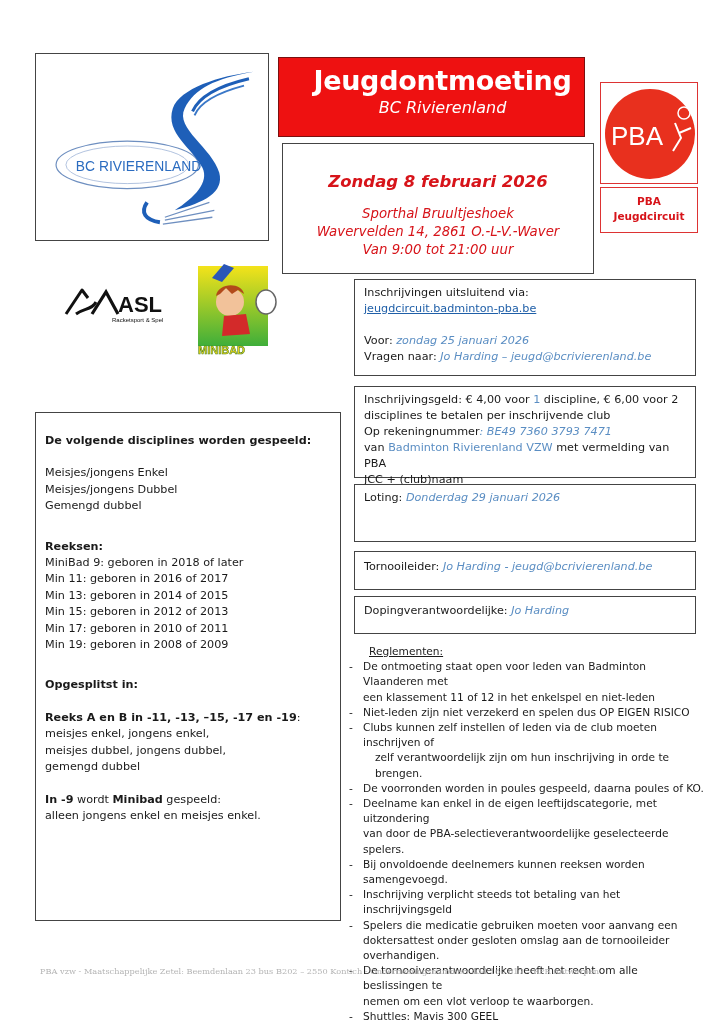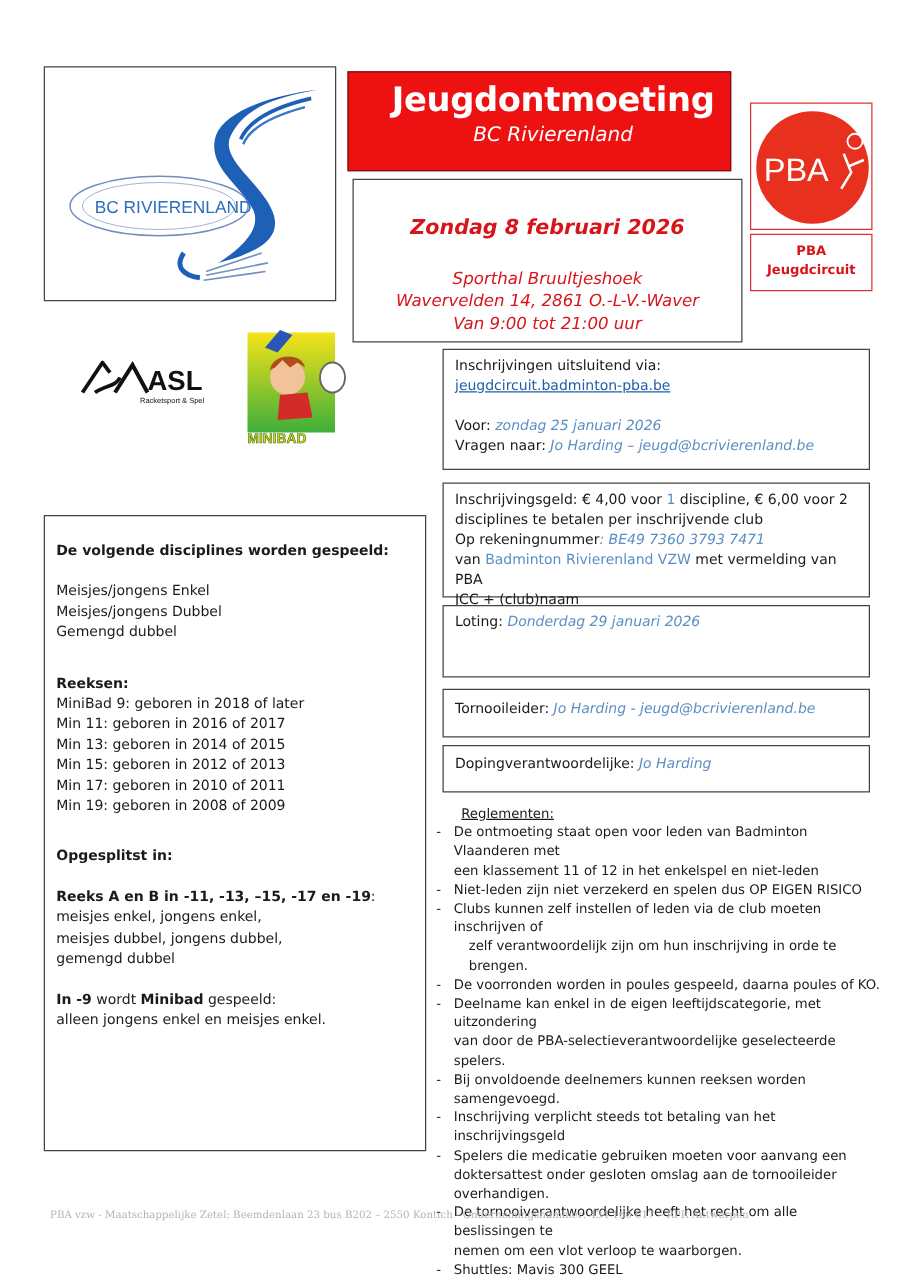--- a/index.html
+++ b/index.html
@@ -14,21 +14,21 @@
 
   
   #title-box { left: 278px; top: 57px; width: 307px; height: 80px; background: #ee1111; border: 1px solid #7a1010; text-align: center; color: #fff; padding-left: 22px; }
   #title-main { font-family: "DejaVu Sans", sans-serif; font-weight: bold; font-size: 27px; margin-top: 7px; letter-spacing: -0.3px; }
   #title-sub { font-style: italic; font-size: 16px; margin-top: 2px; }
 
   
   #date-box { left: 282px; top: 143px; width: 312px; height: 131px; text-align: center; color: #d7141a; }
   #date-main { font-weight: bold; font-style: italic; font-size: 16.5px; margin-top: 28px; }
   .date-line { font-style: italic; font-size: 13.3px; line-height: 18px; }
-  #date-venue { margin-top: 24px; }
+  #date-venue { margin-top: 14px; }
 
   
   #pba-logo { left: 600px; top: 82px; width: 98px; height: 102px; border: 1px solid #d33; background: #fff; }
   #pba-label { left: 600px; top: 187px; width: 98px; height: 46px; border: 1px solid #d33; text-align: center; color: #d7141a; font-weight: bold; font-size: 10.5px; line-height: 15px; padding-top: 6px; }
 
   
   #asl-logo { left: 62px; top: 280px; width: 112px; height: 44px; }
   #minibad-logo { left: 194px; top: 258px; width: 86px; height: 100px; }
 
   

